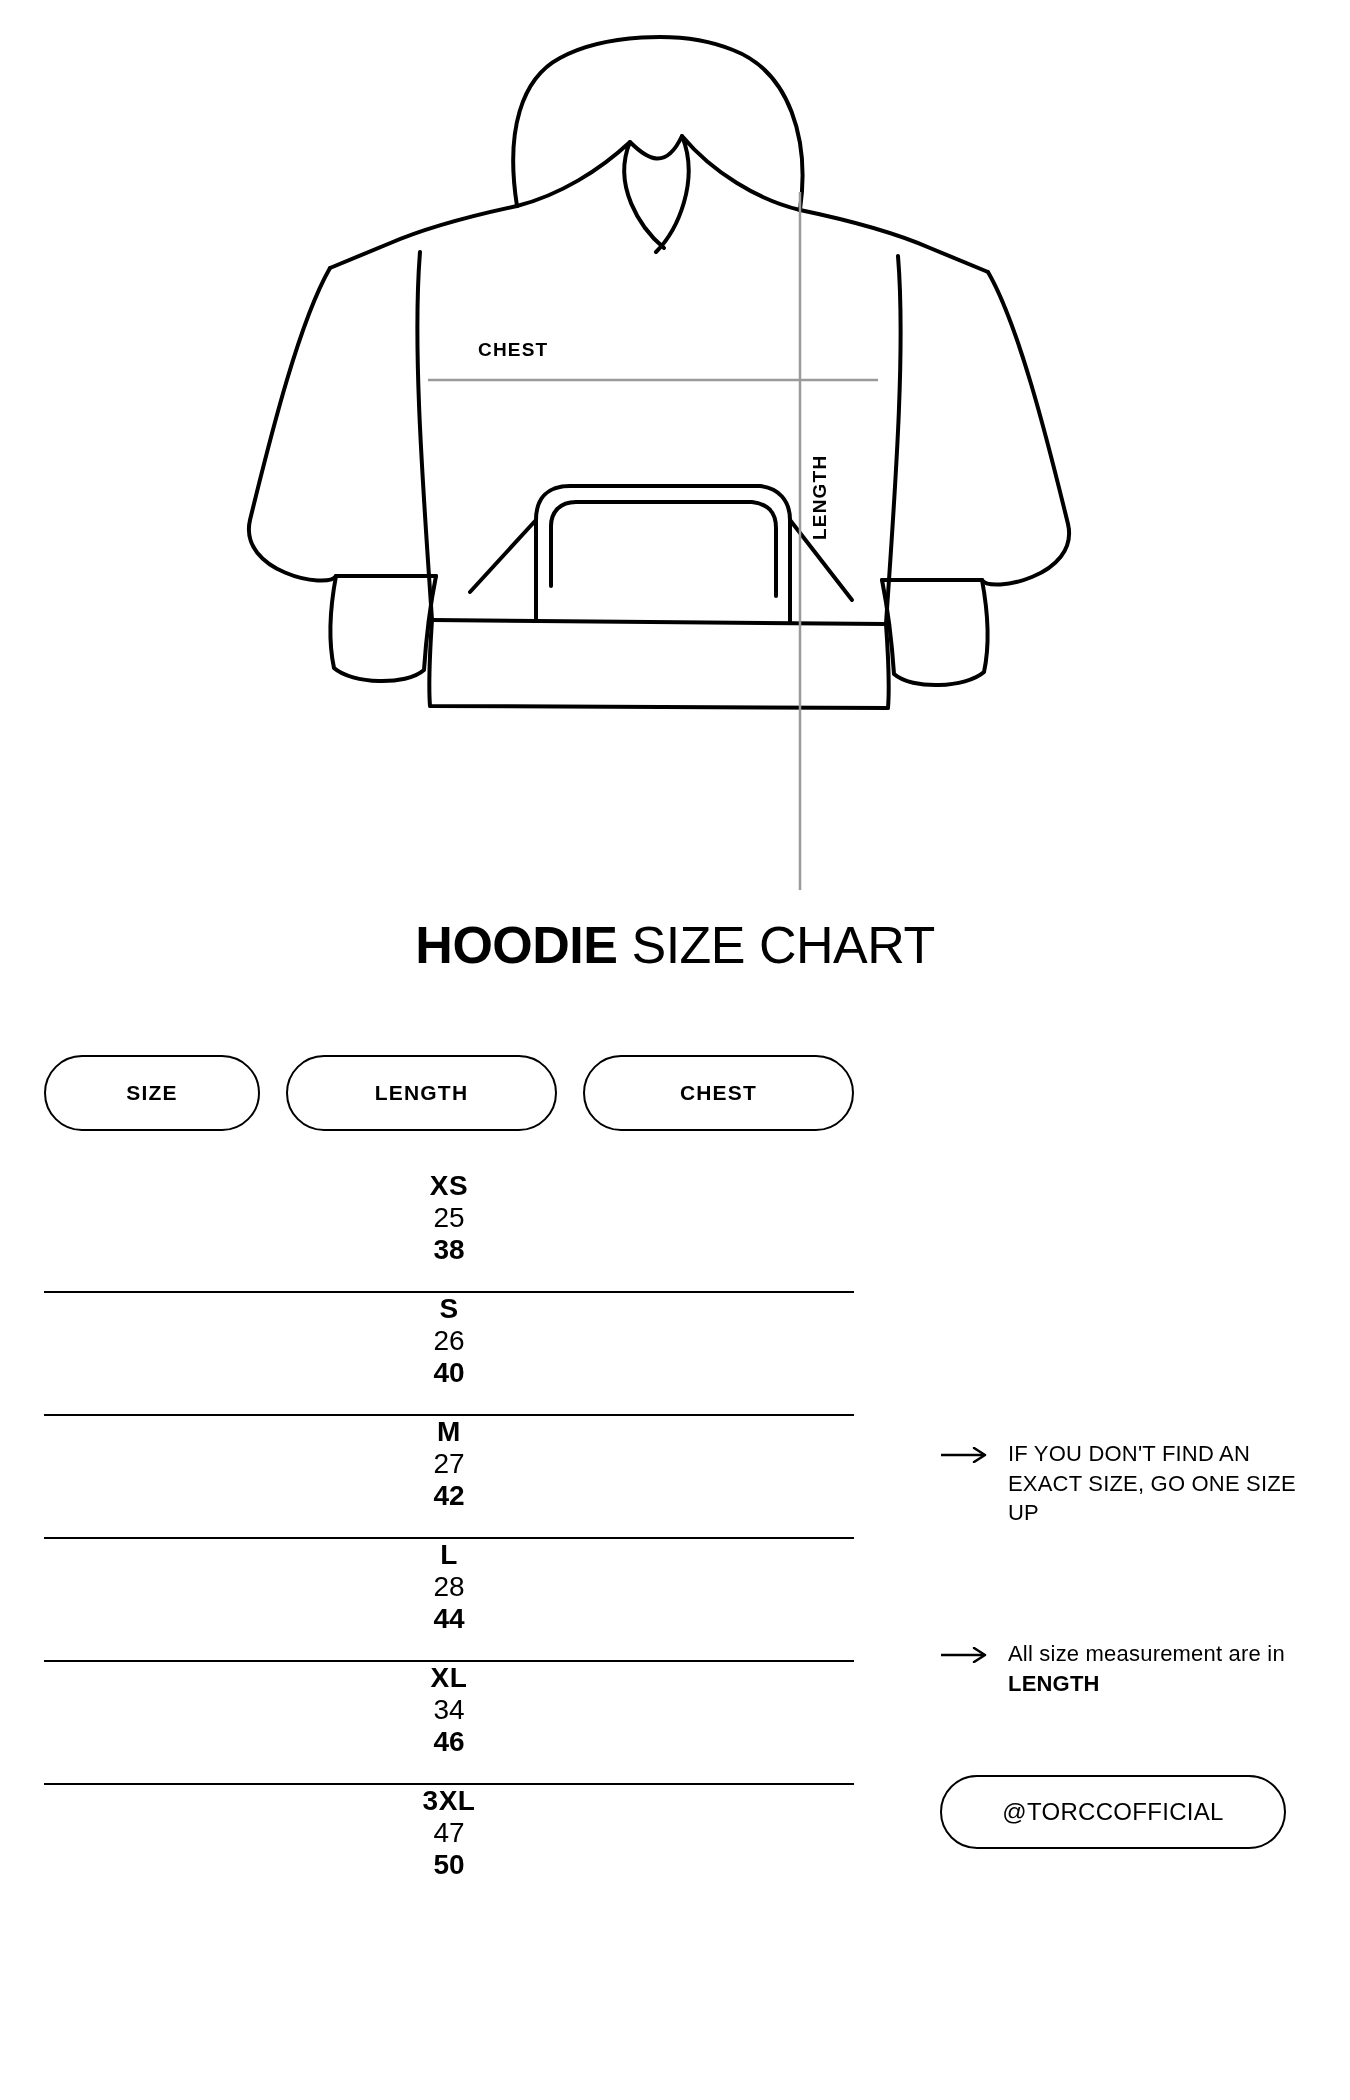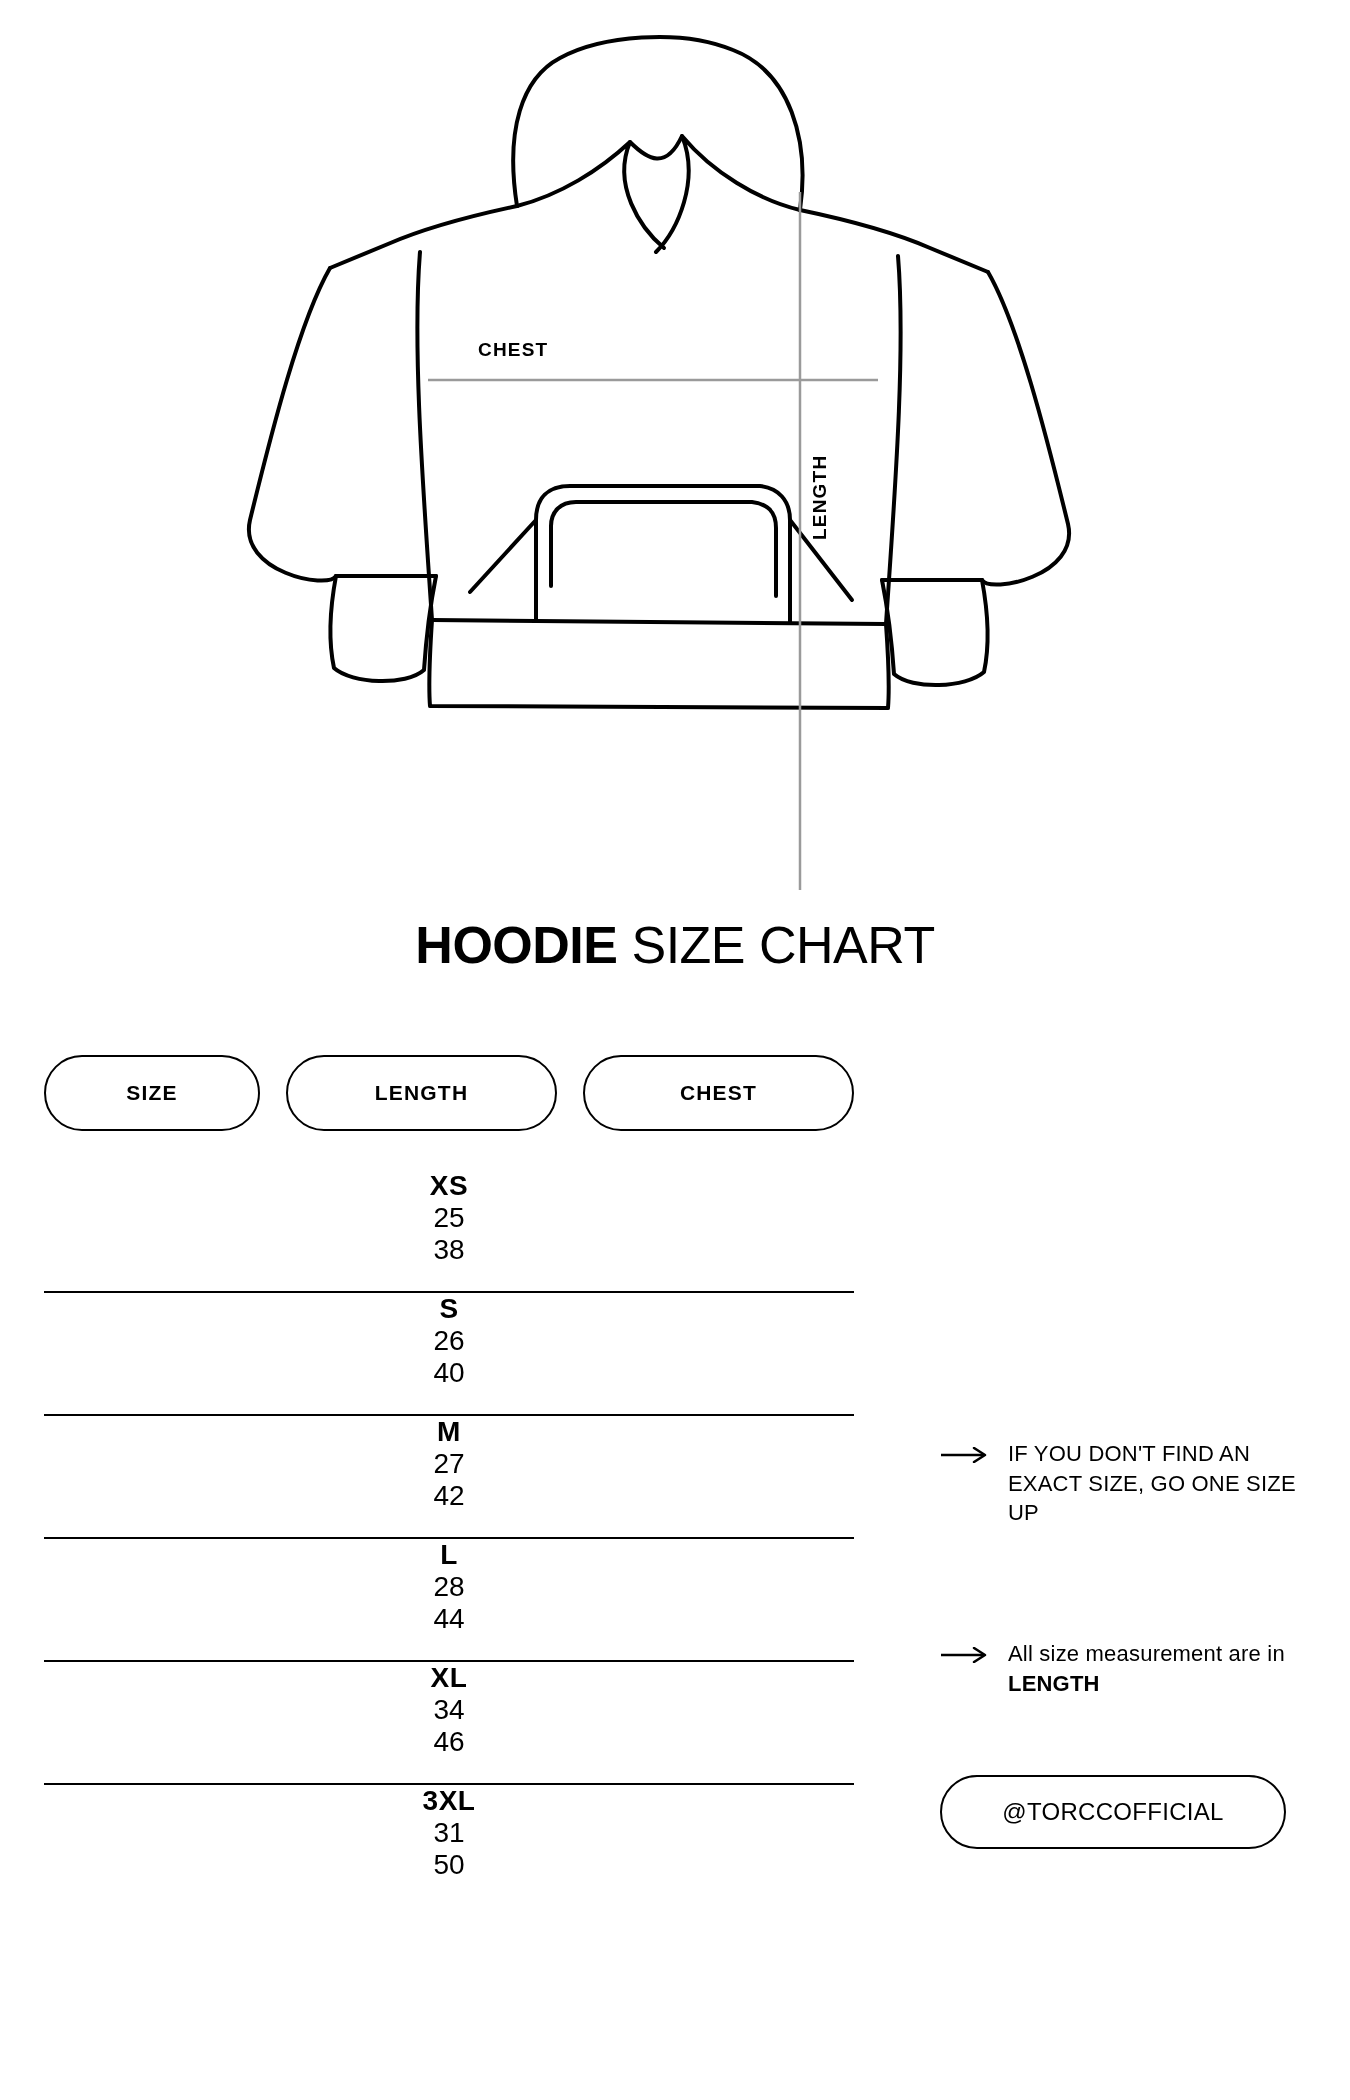--- a/index.html
+++ b/index.html
@@ -97,21 +97,21 @@
     width: 216px;
     font-weight: bold;
     letter-spacing: 0.5px;
   }
   .cell-length {
     width: 272px;
     font-weight: normal;
   }
   .cell-chest {
     width: 272px;
-    font-weight: normal;
+    font-weight: bold;
   }
 
   
   .note {
     position: absolute;
     display: flex;
     align-items: flex-start;
     gap: 20px;
     margin-top: 14px;
   }
@@ -235,21 +235,21 @@
     <div class="cell cell-length">28</div>
     <div class="cell cell-chest">44</div>
   </div>
   <div class="row">
     <div class="cell cell-size">XL</div>
     <div class="cell cell-length">34</div>
     <div class="cell cell-chest">46</div>
   </div>
   <div class="row last">
     <div class="cell cell-size">3XL</div>
-    <div class="cell cell-length">31</div>
+    <div class="cell cell-length">47</div>
     <div class="cell cell-chest">50</div>
   </div>
 </div>
 
 <div class="note note-1">
   <span class="arrow">
     <svg width="48" height="16" viewBox="0 0 48 16">
       <line x1="1" y1="8" x2="44" y2="8" stroke="#000" stroke-width="2.5"></line>
       <polyline points="34,1 45,8 34,15" fill="none" stroke="#000" stroke-width="2.5" stroke-linecap="round" stroke-linejoin="round"></polyline>
     </svg>

